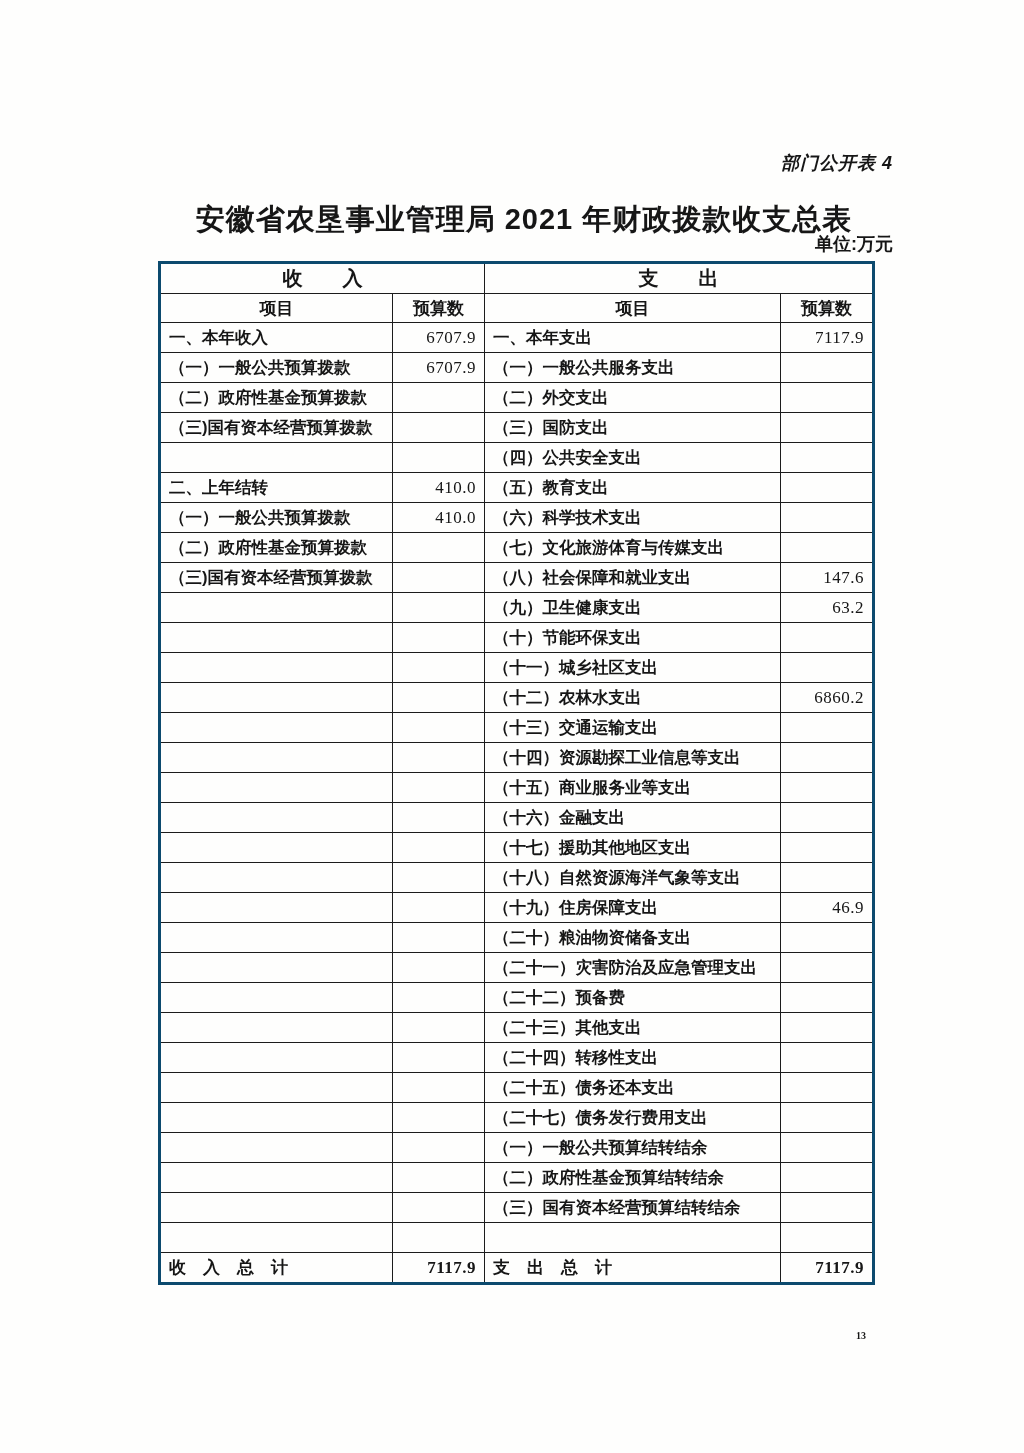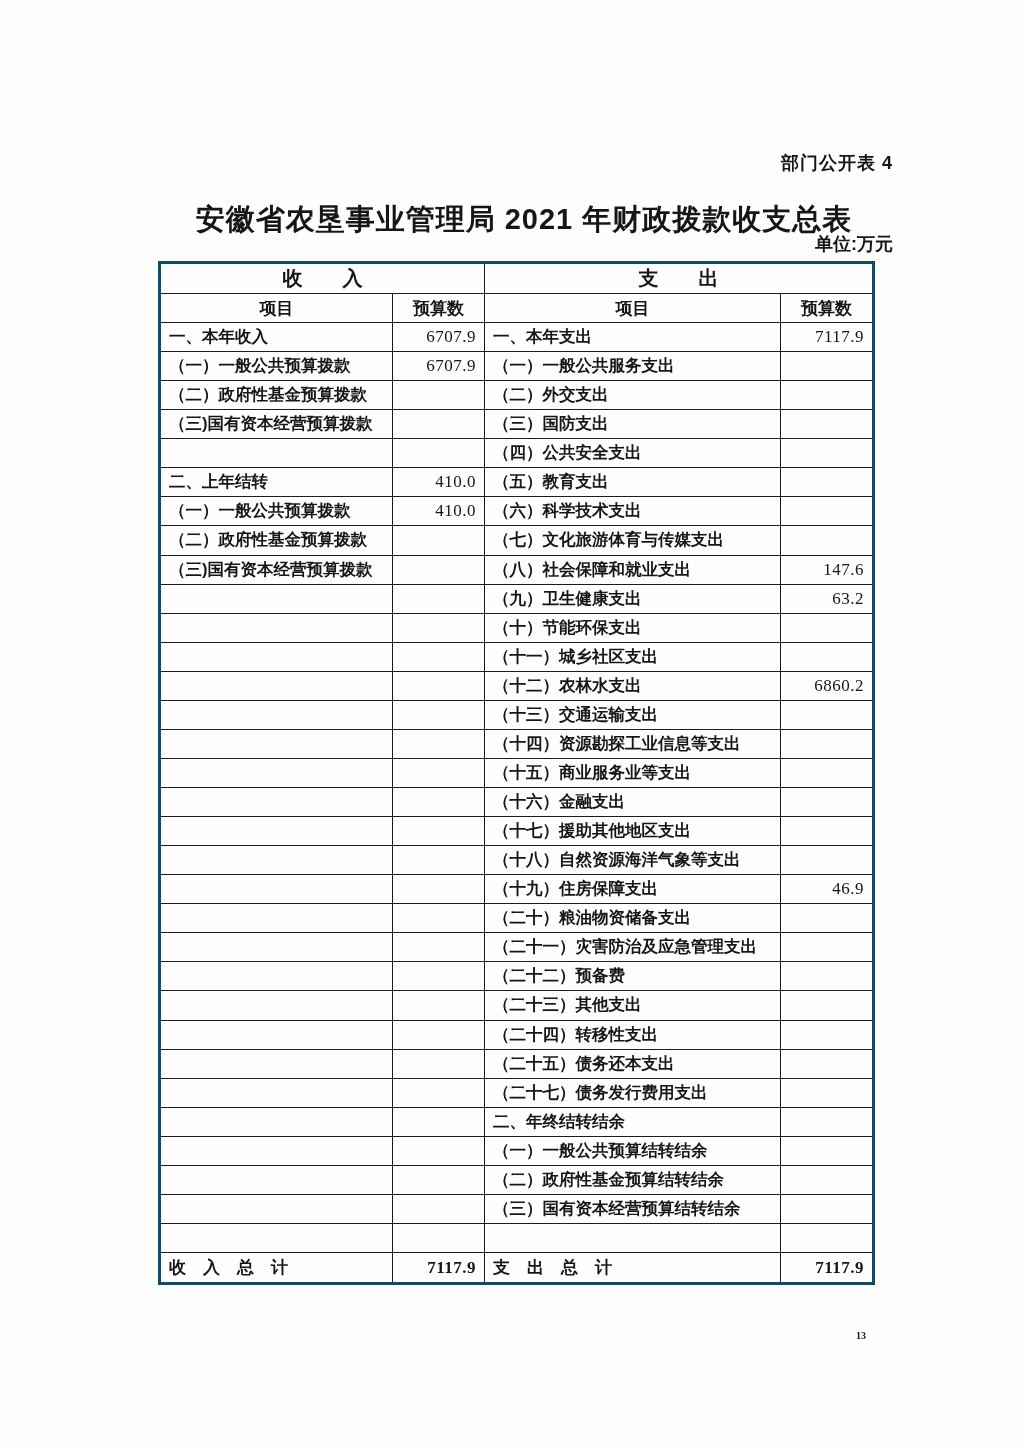--- a/index.html
+++ b/index.html
@@ -8,21 +8,21 @@
     background:#ffffff;
     font-family:"Liberation Sans",sans-serif;
     color:#161616;
   }
   .page{
     position:relative;width:1024px;height:1453px;
     background:#fefefd;overflow:hidden;
   }
   .corner{
     position:absolute;top:151px;right:131px;
-    font-size:18px;font-weight:600;letter-spacing:1px;
+    font-size:18px;font-weight:600;letter-spacing:1px;font-style:italic;
   }
   .title{
     position:absolute;top:188px;left:0;width:1024px;
     margin:12px;text-align:center;
     font-size:29px;font-weight:900;letter-spacing:1px;
   }
   .unit{
     position:absolute;top:232px;right:131px;
     font-size:18px;font-weight:600;
   }
@@ -249,26 +249,20 @@
         </tr>
         <tr>
           <td class="item"></td>
           <td class="val"></td>
           <td class="item">（二十七）债务发行费用支出</td>
           <td class="val"></td>
         </tr>
         <tr>
           <td class="item"></td>
           <td class="val"></td>
-          <td class="item">二、年终结转结余</td>
-          <td class="val"></td>
-        </tr>
-        <tr>
-          <td class="item"></td>
-          <td class="val"></td>
           <td class="item">（一）一般公共预算结转结余</td>
           <td class="val"></td>
         </tr>
         <tr>
           <td class="item"></td>
           <td class="val"></td>
           <td class="item">（二）政府性基金预算结转结余</td>
           <td class="val"></td>
         </tr>
         <tr>

